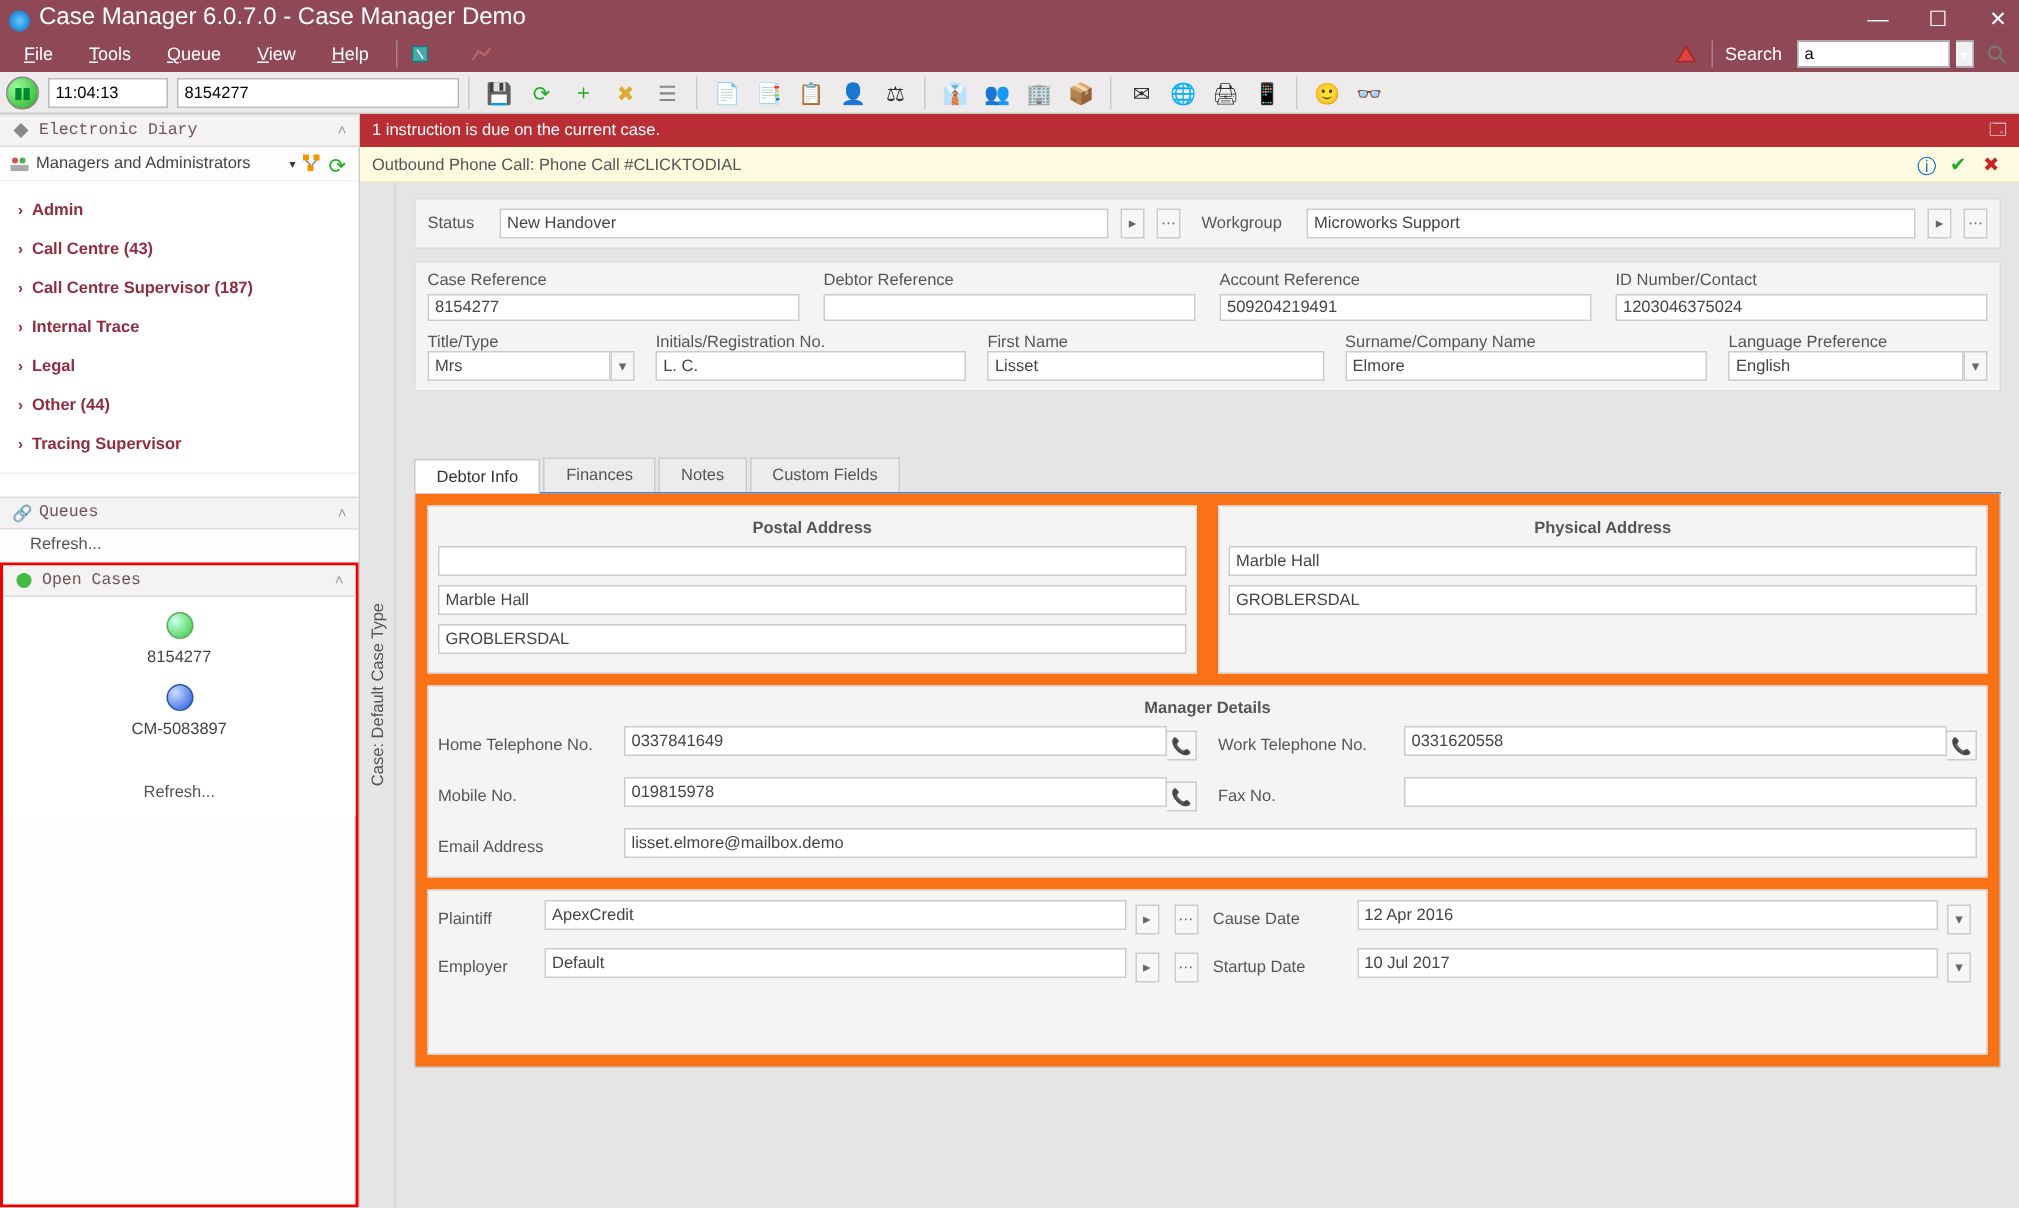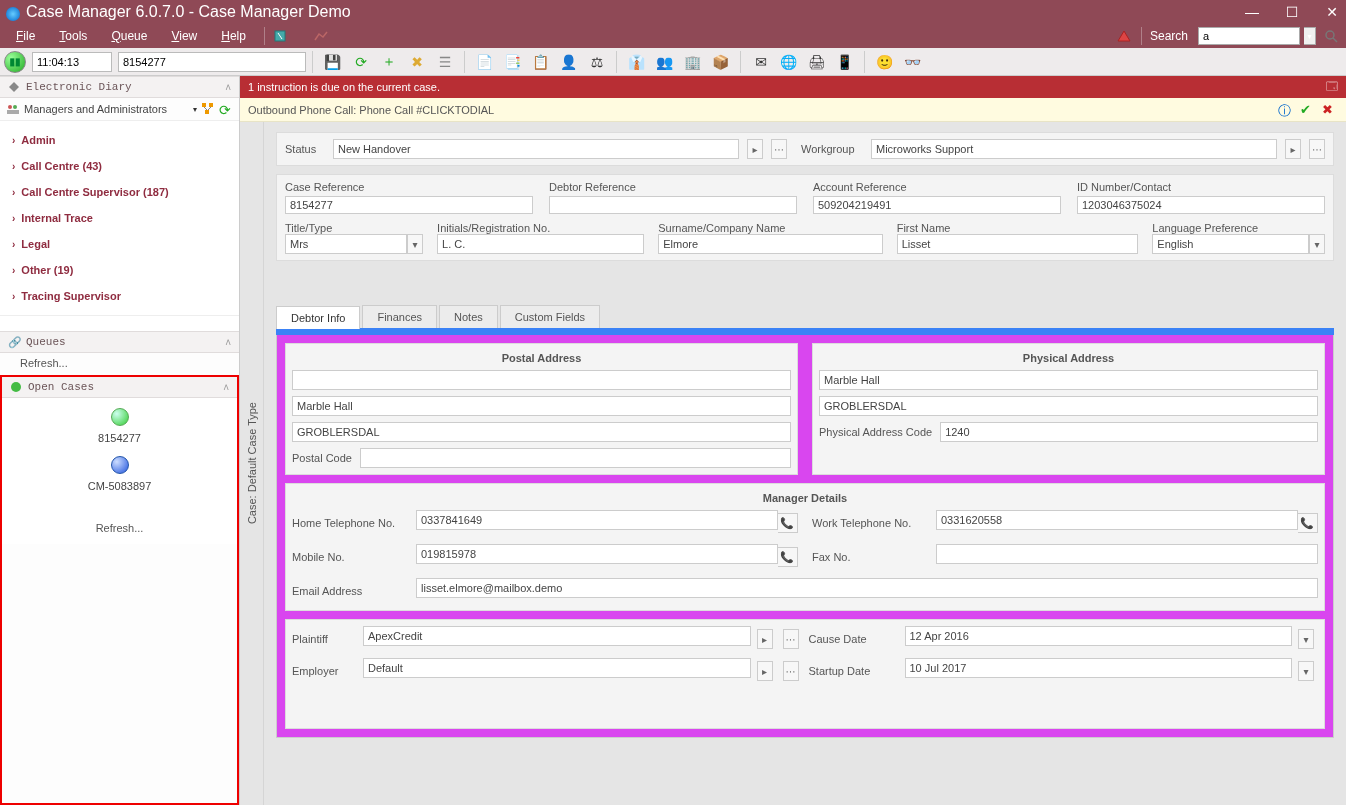--- a/index.html
+++ b/index.html
@@ -79,21 +79,21 @@
 .lbl { font-size: 11px; color: #555; white-space: nowrap; }
 .field { flex: 1; height: 20px; border: 1px solid #ccc; background: #fff; font-size: 11px; padding: 2px 4px; display: flex; align-items: center; color: #444; }
 .mini-btn { width: 16px; height: 20px; border: 1px solid #ccc; background: #f7f7f7; display: flex; align-items: center; justify-content: center; font-size: 10px; color: #666; }
 
 .grid4 { display: grid; grid-template-columns: 1fr 1fr 1fr 1fr; gap: 10px 16px; }
 .grid4 .cell { display: flex; flex-direction: column; gap: 2px; }
 .grid4 .cell .lbl { margin-bottom: 1px; }
 
 .grid5 { display: grid; grid-template-columns: 0.8fr 1.2fr 1.3fr 1.4fr 1fr; gap: 10px 14px; }
 
-.tabs { display: flex; border-bottom: 7px solid #3b82f6; margin-bottom: 0; margin-top: 44px; }
+.tabs { display: flex; border-bottom: 1px solid #3b82f6; margin-bottom: 0; margin-top: 44px; }
 .tab { padding: 5px 14px; border: 1px solid #ccc; border-bottom: none; background: #ececec; font-size: 11px; color: #555; cursor: pointer; margin-right: 2px;}
 .tab.active { background: #fff; color: #333; position: relative; top: 1px; }
 .tab-body { border: 1px solid #ccc; border-top: none; background: #fff; padding: 10px; }
 
 .addr-row { display: grid; grid-template-columns: 1fr 1fr; gap: 14px; }
 .addr-panel { border: 1px solid #dcdcdc; background: #f4f4f4; padding: 6px; }
 .addr-panel .hdr { text-align: center; font-size: 11px; color: #555; padding: 2px 0 6px; font-weight: bold; }
 .addr-panel .field { margin-bottom: 6px; width: 100%; }
 .pcrow { display: flex; align-items: center; gap: 8px; }
 .pcrow .lbl { width: auto; }
@@ -242,21 +242,21 @@
       <div class="nav-item">
           <span class="chev-r">›</span>
           <span>Internal Trace</span>
         </div>
       <div class="nav-item">
           <span class="chev-r">›</span>
           <span>Legal</span>
         </div>
       <div class="nav-item">
           <span class="chev-r">›</span>
-          <span>Other (19)</span>
+          <span>Other (44)</span>
         </div>
       <div class="nav-item">
           <span class="chev-r">›</span>
           <span>Tracing Supervisor</span>
         </div>
     </div>
 
     <div style="height:16px;background:#fff;border-top:1px solid #eee;"></div>
 
     <div class="section-header">
@@ -343,57 +343,49 @@
                 <div class="field">1203046375024</div>
               </div>
           </div>
           <div class="grid5">
             <div class="cell"><span class="lbl">Title/Type</span>
               <div style="display:flex">
                   <div class="field">Mrs</div>
                   <div class="mini-btn">▾</div>
                 </div></div>
             <div class="cell"><span class="lbl">Initials/Registration No.</span><div class="field">L. C.</div></div>
+            <div class="cell"><span class="lbl">First Name</span><div class="field">Lisset</div></div>
             <div class="cell"><span class="lbl">Surname/Company Name</span><div class="field">Elmore</div></div>
-            <div class="cell"><span class="lbl">First Name</span><div class="field">Lisset</div></div>
             <div class="cell"><span class="lbl">Language Preference</span>
               <div style="display:flex">
                   <div class="field">English</div>
                   <div class="mini-btn">▾</div>
                 </div></div>
           </div>
         </div>
 
         <div class="tabs">
           <div class="tab active">Debtor Info</div>
           <div class="tab">Finances</div>
           <div class="tab">Notes</div>
           <div class="tab">Custom Fields</div>
         </div>
-        <div class="tab-body" style="background:#d946ef;padding:8px;">
+        <div class="tab-body" style="background:#f97316;padding:8px;">
 
           <div class="addr-row" style="margin-bottom:8px">
             <div class="addr-panel">
               <div class="hdr">Postal Address</div>
               <div class="field"></div>
               <div class="field">Marble Hall</div>
               <div class="field">GROBLERSDAL</div>
-              <div class="pcrow">
-                <span class="lbl">Postal Code</span>
-                <div class="field"></div>
-              </div>
             </div>
             <div class="addr-panel">
               <div class="hdr">Physical Address</div>
               <div class="field">Marble Hall</div>
               <div class="field">GROBLERSDAL</div>
-              <div class="pcrow">
-                <span class="lbl">Physical Address Code</span>
-                <div class="field">1240</div>
-              </div>
             </div>
           </div>
 
           <div class="addr-panel wide" style="margin-bottom:8px">
             <div class="hdr">Manager Details</div>
             <div class="contact-grid">
               <span class="lbl">Home Telephone No.</span>
               <div class="phonefield">
                   <div class="field">0337841649</div>
                   <div class="phone-ic">📞</div>

